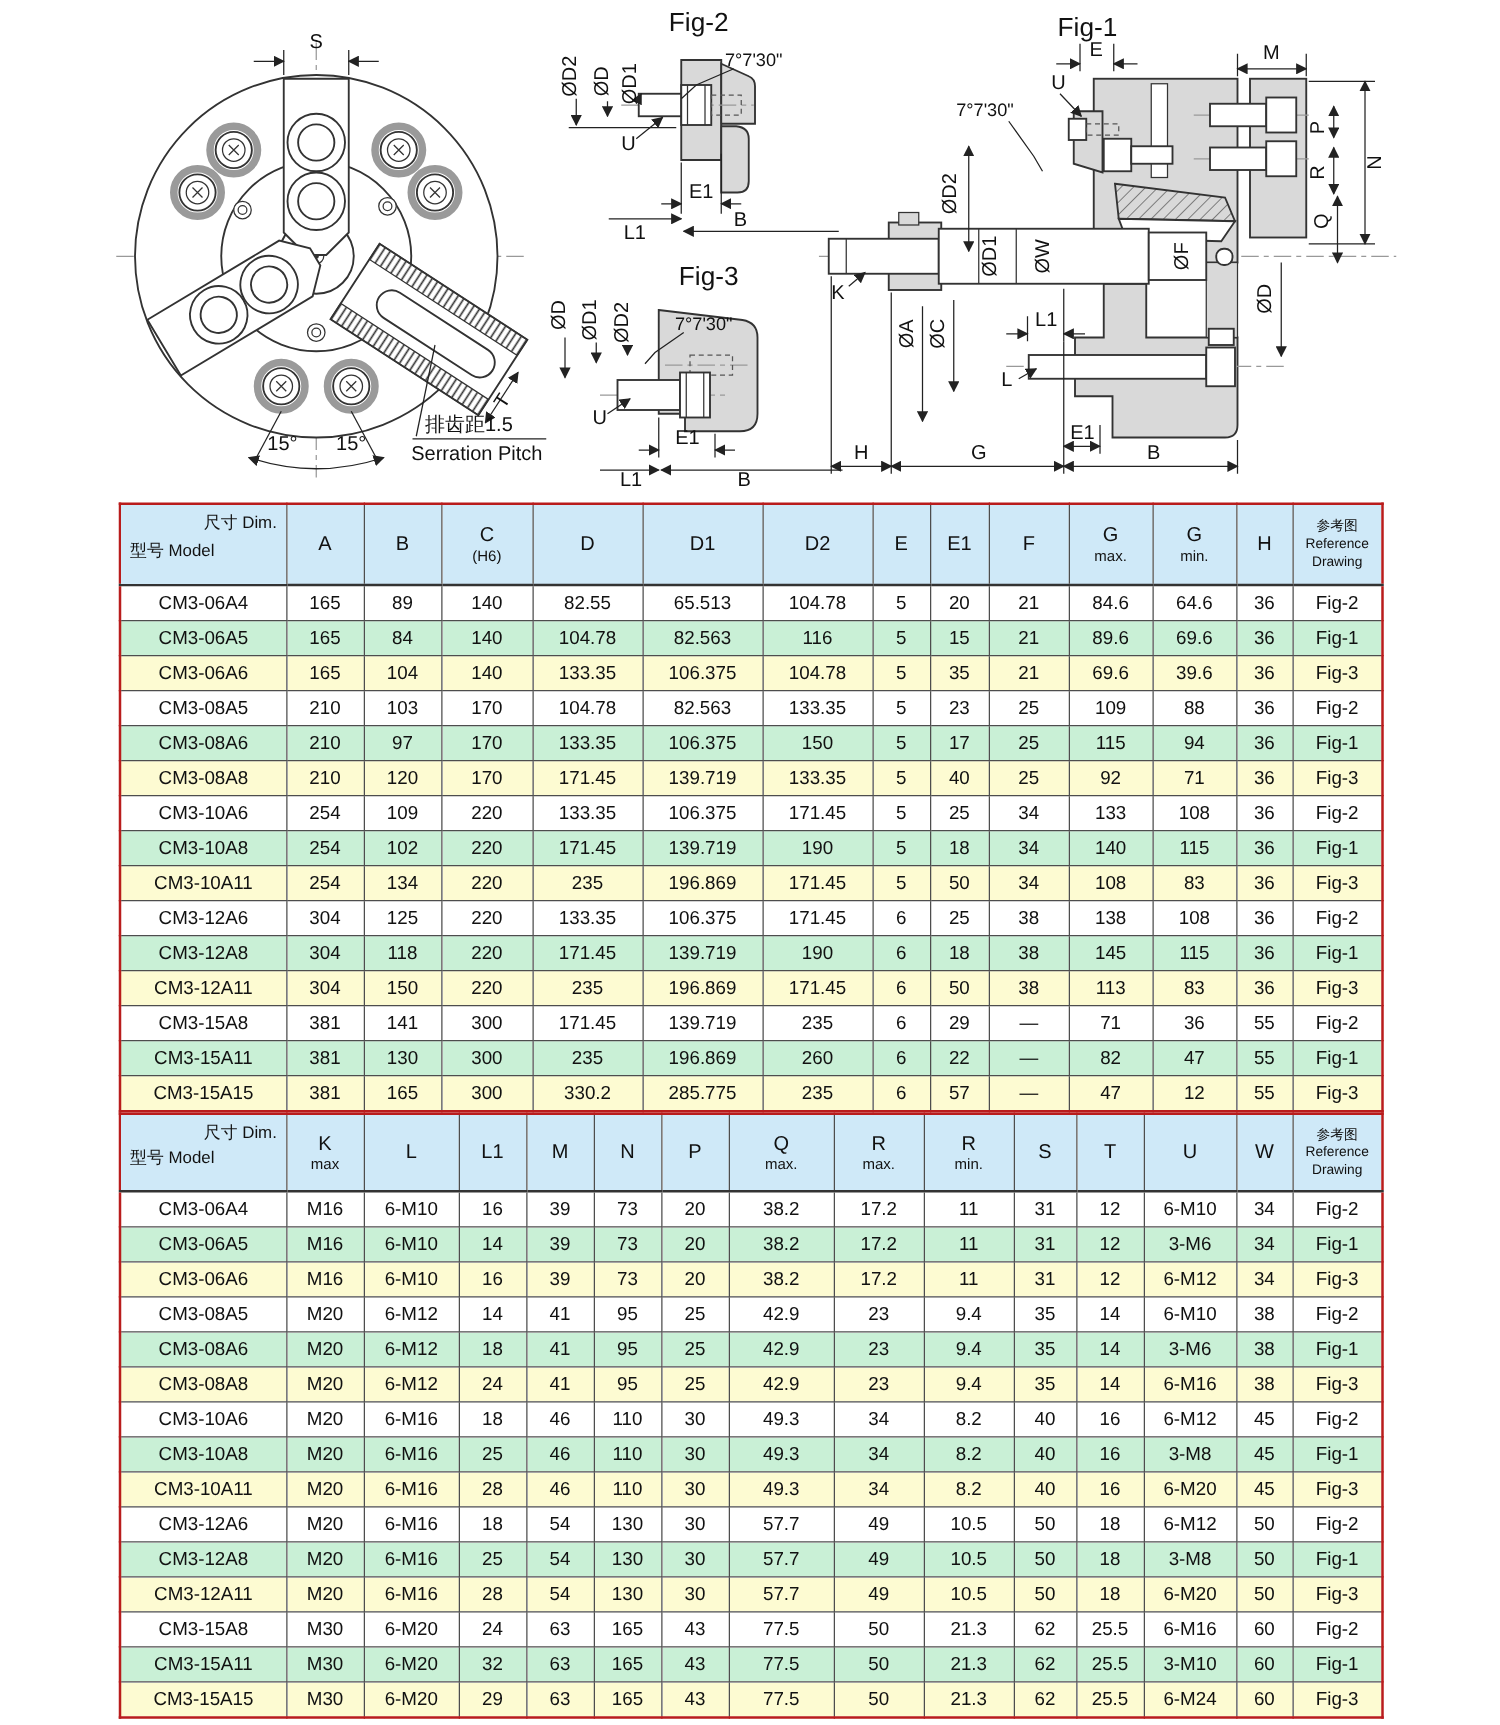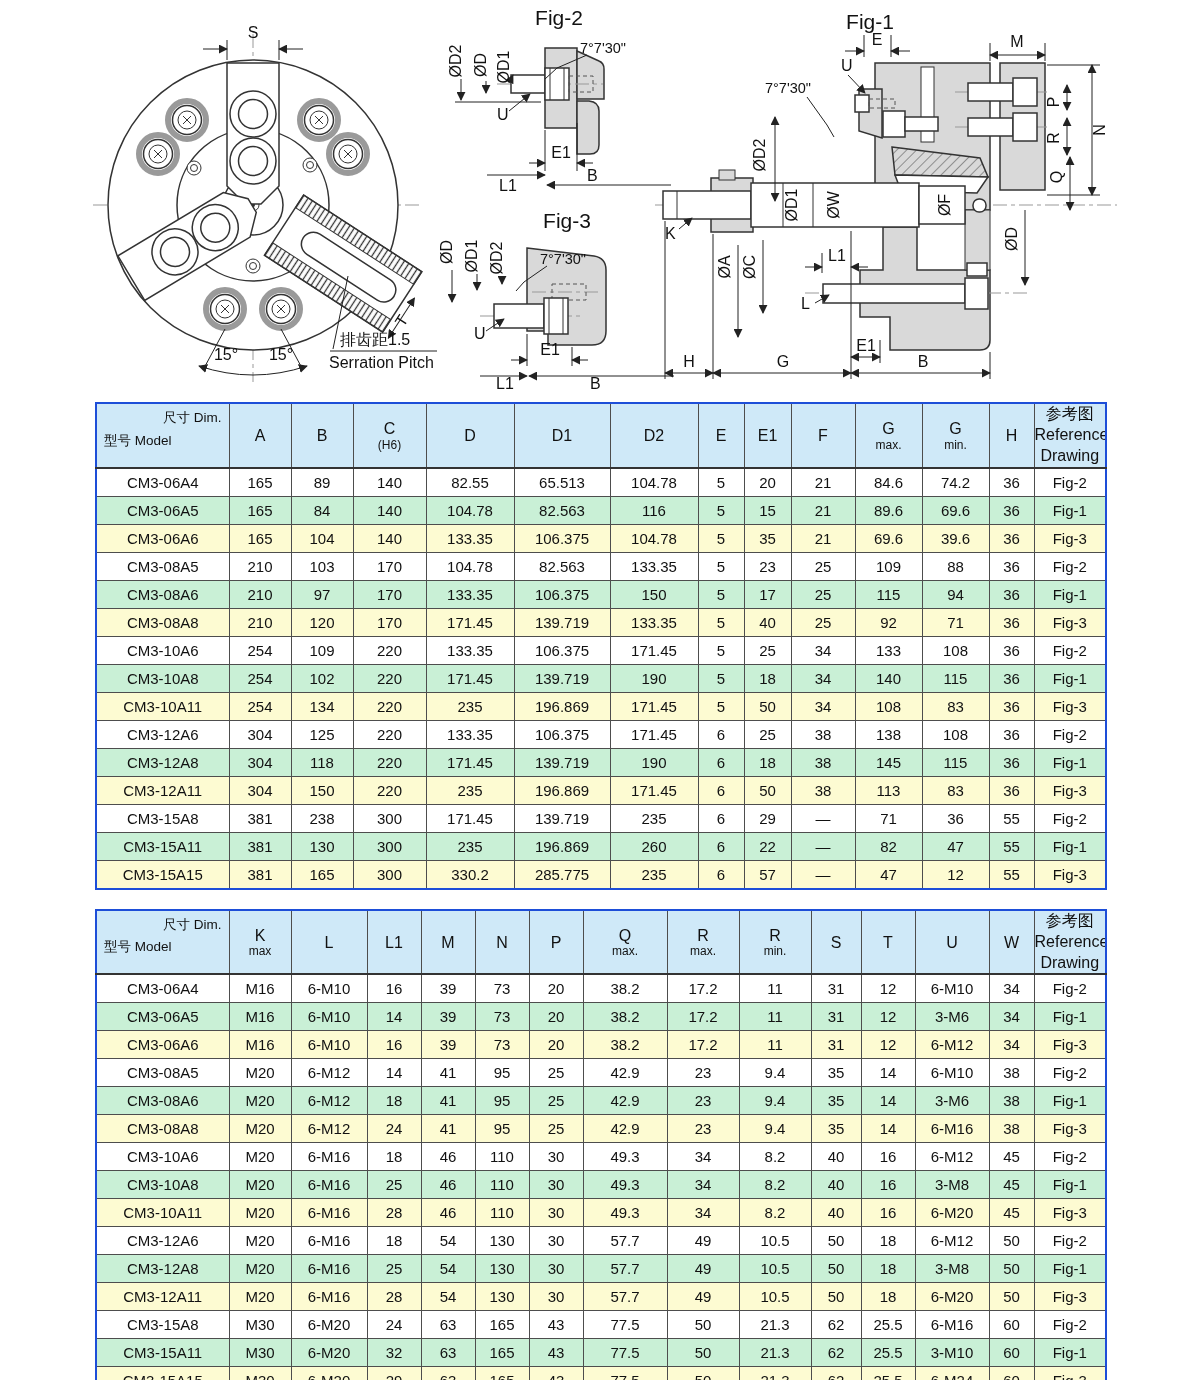--- a/index.html
+++ b/index.html
@@ -8,32 +8,32 @@
   .fig{position:absolute}
   svg text{font-family:"Liberation Sans",sans-serif;fill:#111}
   .ln{stroke:#333;stroke-width:1.5}
   .lnt{stroke:#333;stroke-width:1}
   .cl{stroke:#999;stroke-width:1;stroke-dasharray:14 4 4 4;fill:none}
   .hid{stroke:#555;stroke-width:1;stroke-dasharray:4 3;fill:none}
   .dim{stroke:#222;stroke-width:1;fill:none}
   .dt{font-size:16px}
   .ft{font-size:21px}
   .tables{margin-left:95px;width:1010px}
-  table.spec{border-collapse:collapse;table-layout:fixed;width:1010px;border:2px solid #1d4ed8;margin-bottom:19px}
+  table.spec{border-collapse:collapse;table-layout:fixed;width:1010px;border:2px solid #b91c1c;margin-bottom:0}
   .spec th,.spec td{border:1px solid #4d4d4d;text-align:center;vertical-align:middle;padding:0;overflow:hidden}
   .spec thead th{background:#cfe9f8;font-weight:normal;border-bottom:2px solid #333}
   .t1 thead tr{height:65px}
   .t2 thead tr{height:62px}
   .spec tbody td{height:27px;font-size:15px}
   .spec td.model{font-weight:normal}
   .spec tbody tr:nth-child(3n+2) td{background:#c9f0d6}
   .spec tbody tr:nth-child(3n) td{background:#fdfbd2}
   .th-l1{font-size:16px;line-height:1.2}
   .th-sub{font-size:12px;line-height:1.1}
-  .th-s{font-size:16px;line-height:1.3}
+  .th-s{font-size:11px;line-height:1.3}
   th.corner{position:relative;background-image:linear-gradient(to bottom right,transparent 49.4%,#444 49.4%,#444 50.6%,transparent 50.6%);background-color:#cfe9f8}
   .corner .dim-lbl{position:absolute;top:5px;right:7px;font-size:13.5px}
   .corner .model-lbl{position:absolute;bottom:17px;left:7px;font-size:13.5px}
 </style>
 </head>
 <body>
 
 <div class="drawings">
 
   <svg class="fig" style="left:85px;top:8px" width="380" height="382" viewBox="0 0 380 382">
@@ -440,21 +440,21 @@
           <td>165</td>
           <td>89</td>
           <td>140</td>
           <td>82.55</td>
           <td>65.513</td>
           <td>104.78</td>
           <td>5</td>
           <td>20</td>
           <td>21</td>
           <td>84.6</td>
-          <td>74.2</td>
+          <td>64.6</td>
           <td>36</td>
           <td>Fig-2</td>
         </tr>
         <tr>
           <td class="model">CM3-06A5</td>
           <td>165</td>
           <td>84</td>
           <td>140</td>
           <td>104.78</td>
           <td>82.563</td>
@@ -623,21 +623,21 @@
           <td>50</td>
           <td>38</td>
           <td>113</td>
           <td>83</td>
           <td>36</td>
           <td>Fig-3</td>
         </tr>
         <tr>
           <td class="model">CM3-15A8</td>
           <td>381</td>
-          <td>238</td>
+          <td>141</td>
           <td>300</td>
           <td>171.45</td>
           <td>139.719</td>
           <td>235</td>
           <td>6</td>
           <td>29</td>
           <td>—</td>
           <td>71</td>
           <td>36</td>
           <td>55</td>

